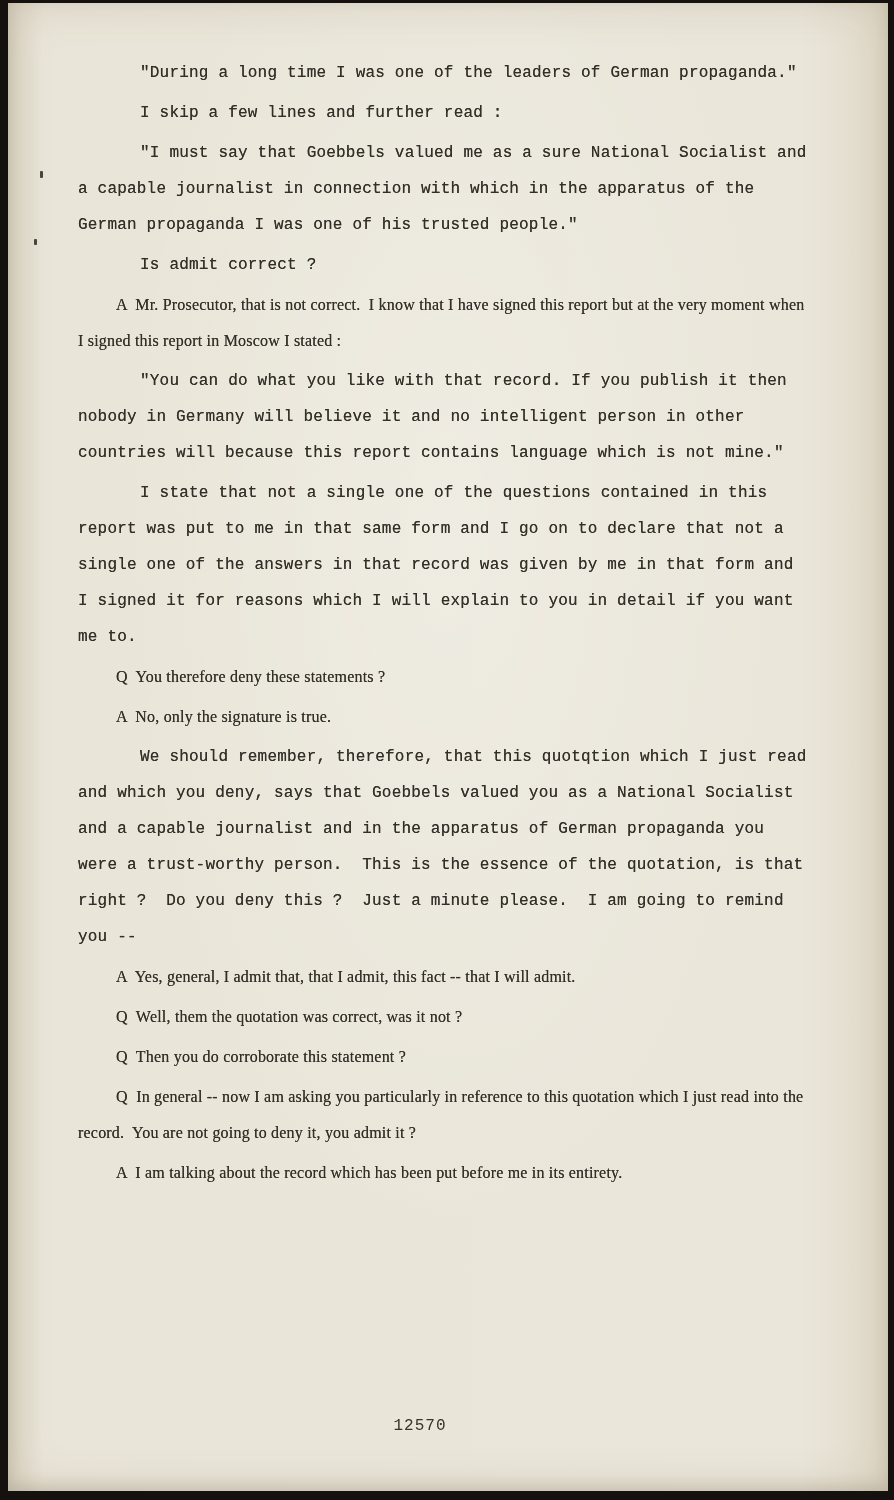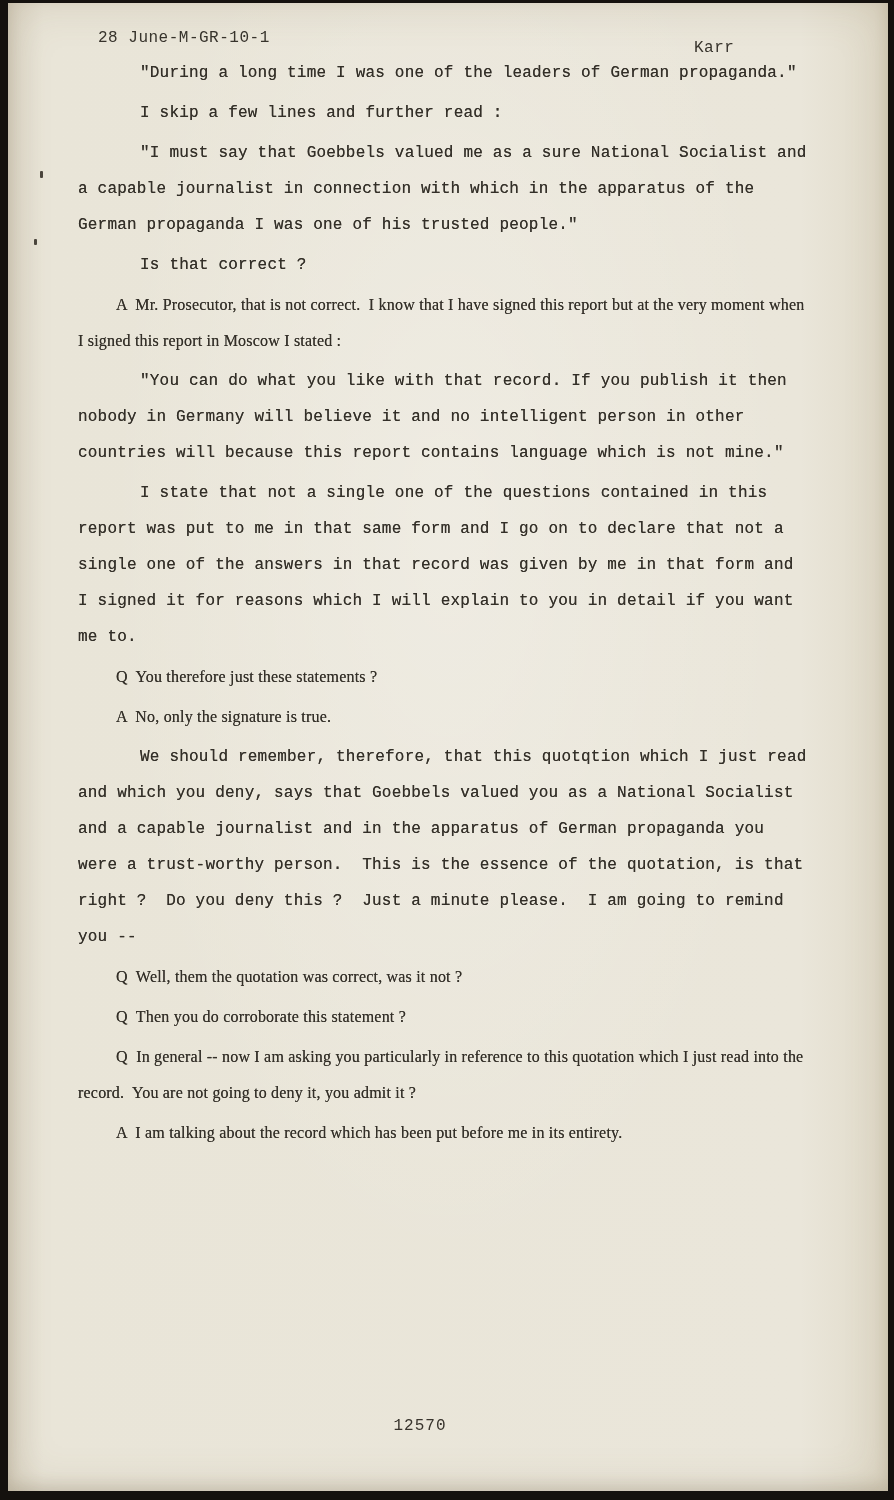--- a/index.html
+++ b/index.html
@@ -69,36 +69,33 @@
   .speck-1 { left: 32px; top: 168px; width: 3px; height: 7px; }
   .speck-2 { left: 26px; top: 236px; width: 3px; height: 6px; }
 </style>
 </head>
 <body>
 
 <div class="paper">
   <div class="speck speck-1"></div>
   <div class="speck speck-2"></div>
 
-  <div class="header">
-    <span class="header-left">28 June-M-GR-10-1</span>
-    <span class="header-right">Karr</span>
-  </div>
 
   <div class="doc-body">
       <p class="para indent">"During a long time I was one of the leaders of German propaganda."</p>
       <p class="para indent">I skip a few lines and further read :</p>
       <p class="para indent">"I must say that Goebbels valued me as a sure National Socialist and a capable journalist in connection with which in the apparatus of the German propaganda I was one of his trusted people."</p>
-      <p class="para indent">Is that correct ?</p>
+      <p class="para indent">Is admit correct ?</p>
       <p class="para qa">A  Mr. Prosecutor, that is not correct.  I know that I have signed this report but at the very moment when I signed this report in Moscow I stated :</p>
       <p class="para indent">"You can do what you like with that record. If you publish it then nobody in Germany will believe it and no intelligent person in other countries will because this report contains language which is not mine."</p>
       <p class="para indent">I state that not a single one of the questions contained in this report was put to me in that same form and I go on to declare that not a single one of the answers in that record was given by me in that form and I signed it for reasons which I will explain to you in detail if you want me to.</p>
-      <p class="para qa">Q  You therefore just these statements ?</p>
+      <p class="para qa">Q  You therefore deny these statements ?</p>
       <p class="para qa">A  No, only the signature is true.</p>
       <p class="para indent">We should remember, therefore, that this quotqtion which I just read and which you deny, says that Goebbels valued you as a National Socialist and a capable journalist and in the apparatus of German propaganda you were a trust-worthy person.  This is the essence of the quotation, is that right ?  Do you deny this ?  Just a minute please.  I am going to remind you --</p>
+      <p class="para qa">A  Yes, general, I admit that, that I admit, this fact -- that I will admit.</p>
       <p class="para qa">Q  Well, them the quotation was correct, was it not ?</p>
       <p class="para qa">Q  Then you do corroborate this statement ?</p>
       <p class="para qa">Q  In general -- now I am asking you particularly in reference to this quotation which I just read into the record.  You are not going to deny it, you admit it ?</p>
       <p class="para qa">A  I am talking about the record which has been put before me in its entirety.</p>
     </div>
 
   <div class="footer">12570</div>
 </div>
 
 </body></html>

